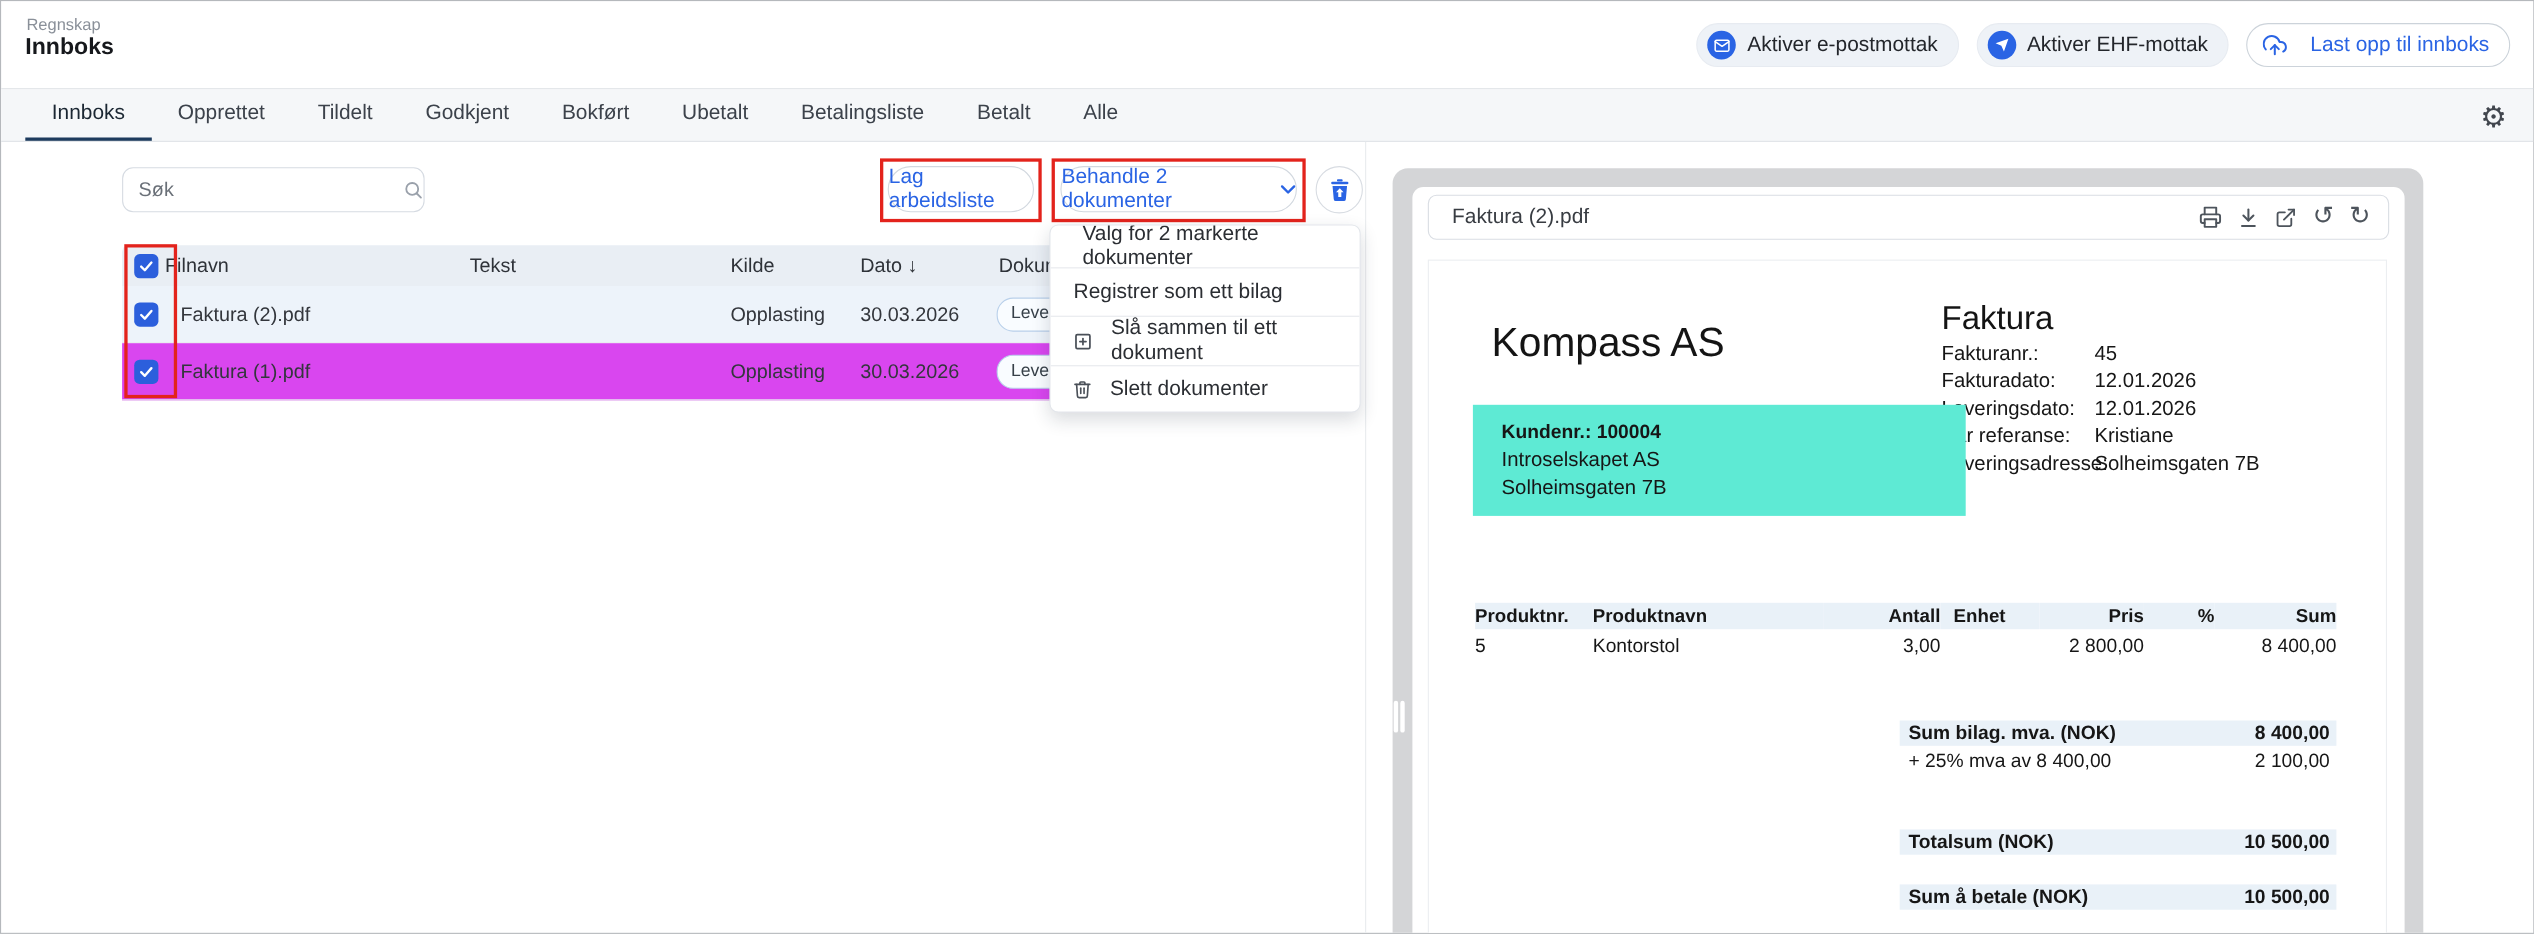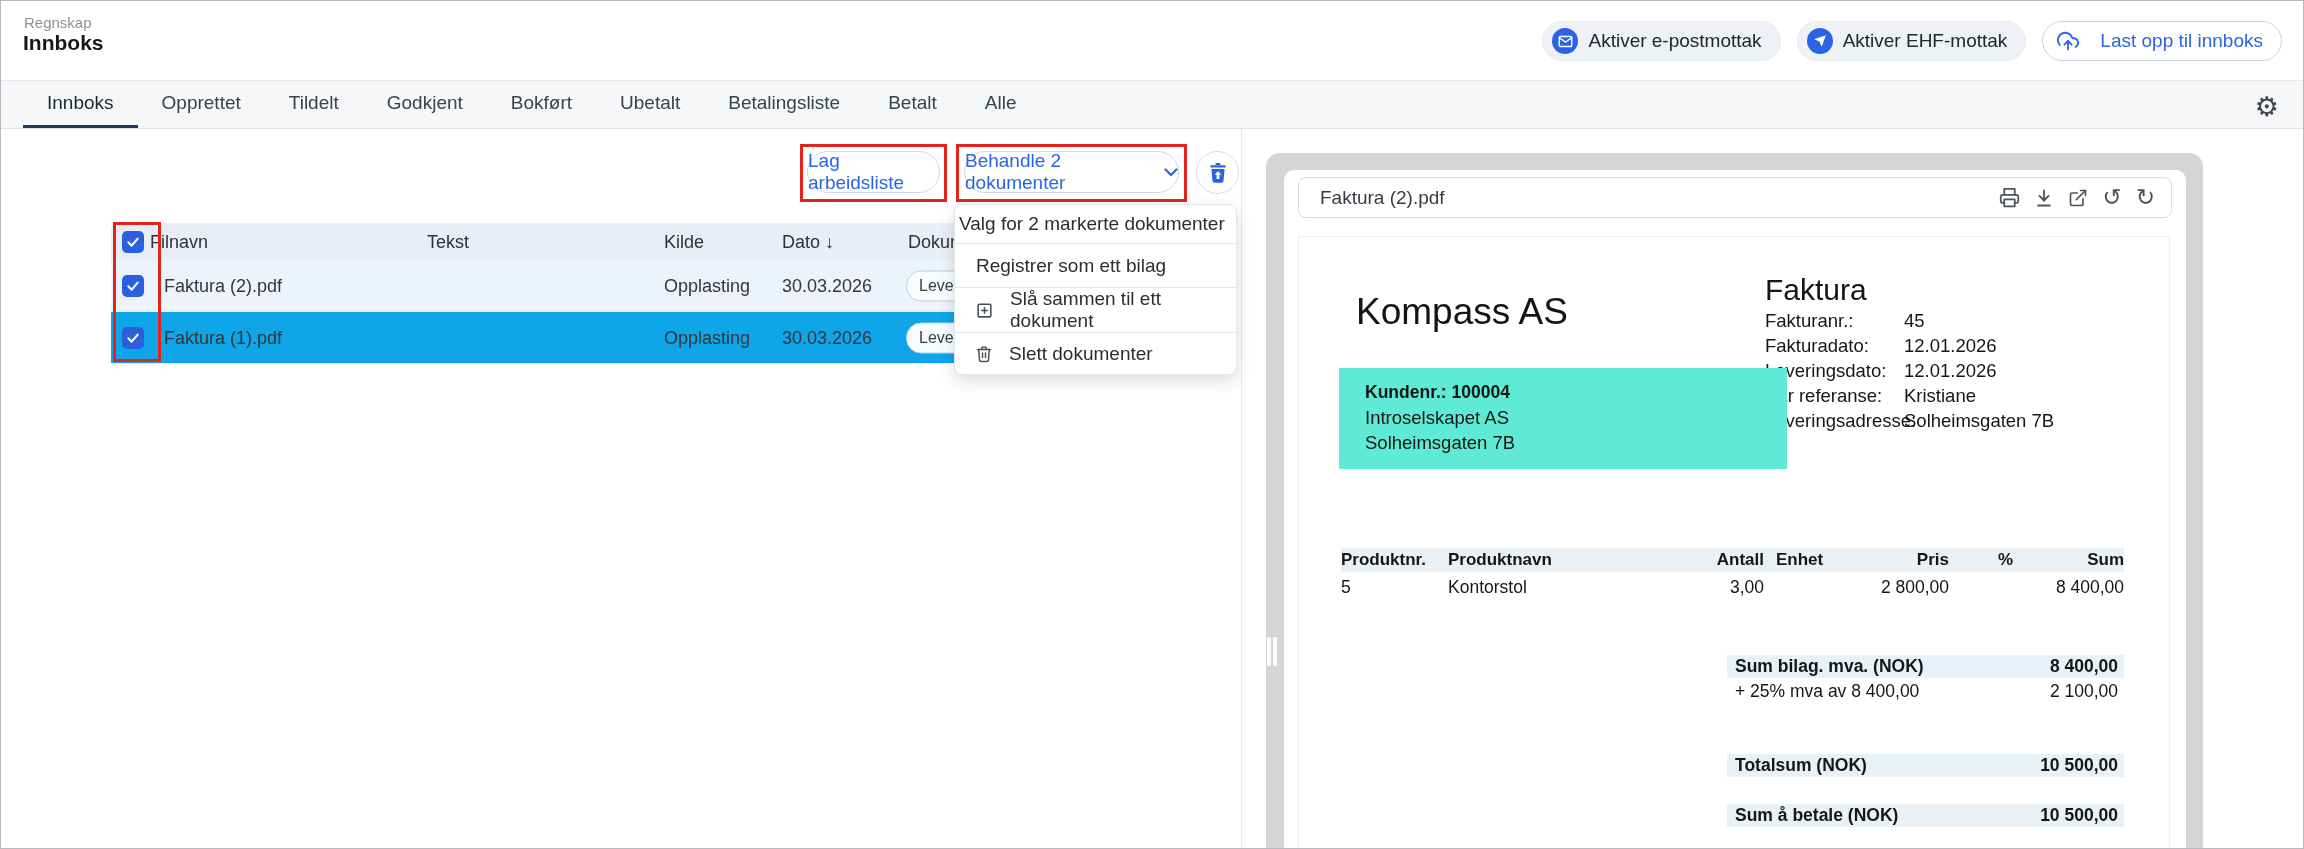--- a/index.html
+++ b/index.html
@@ -33,21 +33,21 @@
   
   .tbl-head{left:110px;top:222px;width:1122px;height:37px;background:#e9eef4;border-radius:6px 6px 0 0;font-size:18px;color:#2e3238;font-weight:500;}
   .tbl-row{left:110px;width:1122px;height:52px;font-size:18px;color:#33363c;border-bottom:1px solid #e9ebef;box-sizing:border-box;}
   .cell{position:absolute;top:50%;transform:translateY(-50%);white-space:nowrap;}
   .checkbox{width:22px;height:22px;border-radius:5px;background:#2c5fdc;display:flex;align-items:center;justify-content:center;cursor:pointer;}
   .badge{display:inline-flex;align-items:center;height:29px;border:1px solid #b9d0ea;border-radius:15px;background:#f9fcff;padding:0 12px;font-size:16px;color:#374049;white-space:nowrap;}
   .vsep{left:1240px;top:128px;bottom:0;width:0;border-left:1px solid #e8ebee;}
 
   
   .dropdown{left:953px;top:203px;width:281px;background:#fff;border:1px solid #e3e6eb;border-radius:8px;box-shadow:0 6px 16px rgba(25,35,55,.16);z-index:20;overflow:hidden;}
-  .menu-header{height:38px;display:flex;align-items:center;padding-left:4px;font-size:19px;color:#2b2e33;border-bottom:1px solid #e7e9ed;}
+  .menu-header{height:38px;display:flex;align-items:center;padding-left:29px;font-size:19px;color:#2b2e33;border-bottom:1px solid #e7e9ed;}
   .menu-item{height:44px;display:flex;align-items:center;padding-left:21px;font-size:19px;color:#2b2e33;cursor:pointer;gap:16px;}
   .menu-div{height:0;border-top:1px solid #e7e9ed;}
   .mi-icon{color:#4a5058;display:flex;align-items:center;}
 
   
   .gray-panel{left:1265px;top:152px;width:937px;height:697px;background:#d4d5d7;border-radius:14px 14px 0 0;}
   .white-card{left:1283px;top:169px;width:902px;height:680px;background:#fff;border-radius:10px 10px 0 0;}
   .file-bar{left:1297px;top:176px;width:874px;height:41px;border:1px solid #d9dde3;border-radius:8px;display:flex;align-items:center;box-sizing:border-box;background:#fff;}
   .file-name{padding-left:21px;font-size:19px;color:#383c42;flex:1;}
   .file-icons{display:flex;align-items:center;gap:14px;margin-right:16px;color:#4d545c;}
@@ -119,20 +119,29 @@
     <div class="tab">Tildelt</div>
     <div class="tab">Godkjent</div>
     <div class="tab">Bokført</div>
     <div class="tab">Ubetalt</div>
     <div class="tab">Betalingsliste</div>
     <div class="tab">Betalt</div>
     <div class="tab">Alle</div>
   </div>
   <div class="abs gear">⚙</div>
 
+  <div class="abs search-box">
+    <input type="text" placeholder="Søk" style="">
+    <span style="margin-right:12px;display:flex;">
+      <svg width="20" height="20" viewBox="0 0 24 24" fill="none" stroke="#9aa1ab" stroke-width="2" stroke-linecap="round">
+          <circle cx="10.5" cy="10.5" r="6.5"></circle>
+          <line x1="15.5" y1="15.5" x2="20" y2="20"></line>
+        </svg>
+    </span>
+  </div>
 
   <div class="abs action-btn" style="left:806px;top:150px;width:133px;height:42px;">Lag arbeidsliste</div>
   <div class="abs red-rect" style="left:799px;top:143px;width:141px;height:52px;"></div>
 
   <div class="abs action-btn" style="left:963px;top:150px;width:215px;height:42px;">
     <span>Behandle 2 dokumenter</span>
     <span style="display:flex;">
       <svg width="14" height="9" viewBox="0 0 14 9" fill="none" stroke="#2a64e4" stroke-width="2.2" stroke-linecap="round" stroke-linejoin="round">
           <polyline points="1.5 1.5 7 7 12.5 1.5"></polyline>
         </svg>
@@ -170,21 +179,21 @@
           <polyline points="5 12.5 10 17.5 19 7"></polyline>
         </svg>
     </span>
     <span class="cell" style="left:53px;">Faktura (2).pdf</span>
     <span class="cell" style="left:316px;"></span>
     <span class="cell" style="left:553px;">Opplasting</span>
     <span class="cell" style="left:671px;">30.03.2026</span>
     <span class="cell badge" style="left:795px;">Leverandørfaktura</span>
   </div>
 
-  <div class="abs tbl-row" style="top:311px;background:#0ea5e9;">
+  <div class="abs tbl-row" style="top:311px;background:#d946ef;">
     <span class="cell checkbox" style="left:11px;">
       <svg width="16" height="16" viewBox="0 0 24 24" fill="none" stroke="#fff" stroke-width="3.2" stroke-linecap="round" stroke-linejoin="round">
           <polyline points="5 12.5 10 17.5 19 7"></polyline>
         </svg>
     </span>
     <span class="cell" style="left:53px;">Faktura (1).pdf</span>
     <span class="cell" style="left:316px;"></span>
     <span class="cell" style="left:553px;">Opplasting</span>
     <span class="cell" style="left:671px;">30.03.2026</span>
     <span class="cell badge" style="left:795px;">Leverandørfaktura</span>

